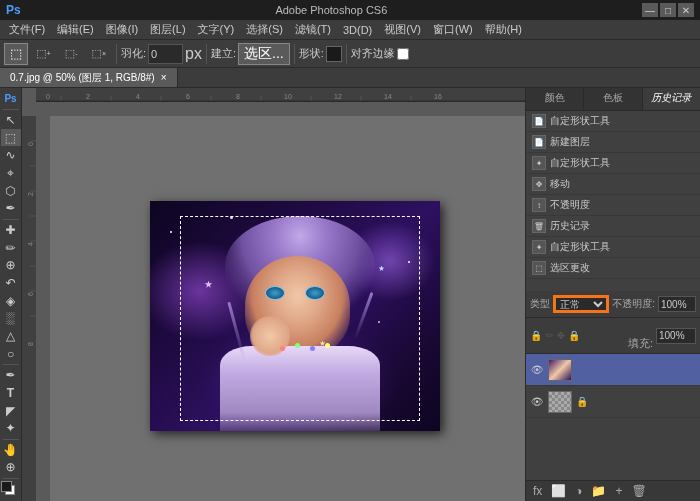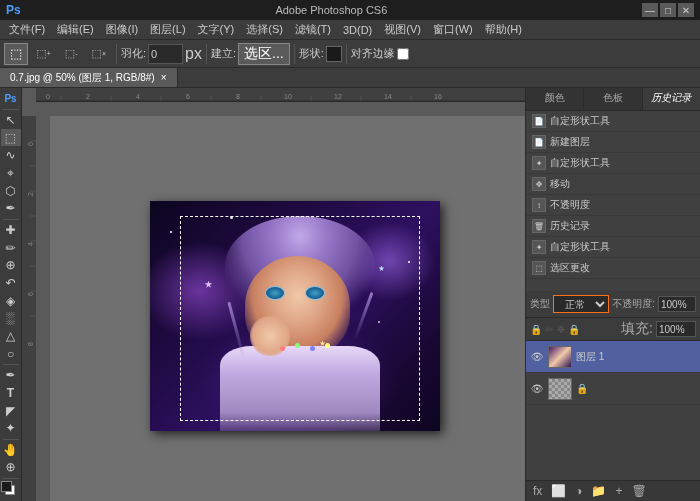--- a/index.html
+++ b/index.html
@@ -281,35 +281,34 @@
     #layers-controls {
       padding: 4px;
       display: flex;
       gap: 3px;
       align-items: center;
       border-bottom: 1px solid #2a2a2a;
     }
     .layers-ctrl-label { font-size: 10px; color: #aaa; }
     .layers-ctrl-select {
       background: #2a2a2a;
-      border: 1px solid #f97316;
+      border: 3px solid #f97316;
       color: #ccc;
       font-size: 10px;
       height: 18px;
       flex: 1;
-      text-align: center;
     }
     #layers-opacity-row {
       display: flex;
       align-items: center;
       padding: 2px 4px;
       gap: 3px;
       border-bottom: 1px solid #2a2a2a;
     }
-    .opacity-label { font-size: 14px; color: #aaa; }
+    .opacity-label { font-size: 11px; color: #aaa; margin-top: 16px; }
     .opacity-value {
       background: #2a2a2a;
       border: 1px solid #555;
       color: #ccc;
       font-size: 10px;
       width: 40px;
       height: 16px;
       padding: 0 2px;
     }
 
@@ -636,21 +635,20 @@
         <span class="opacity-label">填充:</span>
         <input type="text" class="opacity-value" value="100%" style="">
       </div>
 
       <div id="layers-list">
         <div class="layer-item active">
           <div class="layer-eye">👁</div>
           <div class="layer-thumb">
             <div class="layer-thumb-inner" style="background:linear-gradient(135deg,#4a1a6a,#f0c8a8 50%,#2d1454);"></div>
           </div>
-          <span class="layer-name">图层 1</span>
         </div>
         <div class="layer-item">
           <div class="layer-eye">👁</div>
           <div class="layer-thumb">
             <div class="layer-thumb-bg"></div>
           </div>
           <span class="layer-lock">🔒</span>
         </div>
       </div>
 

